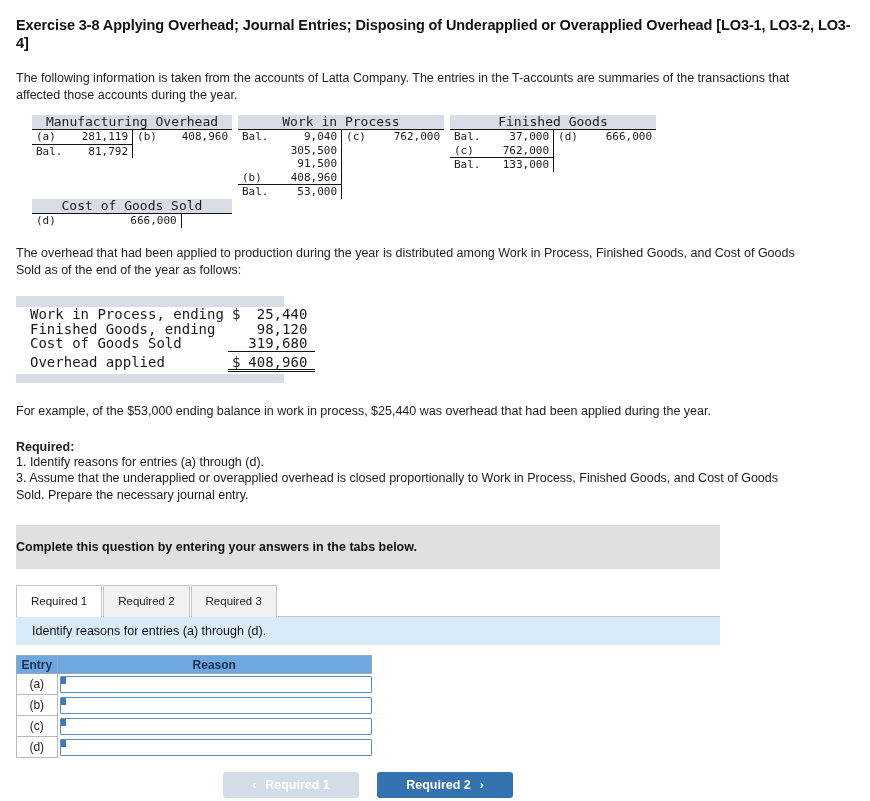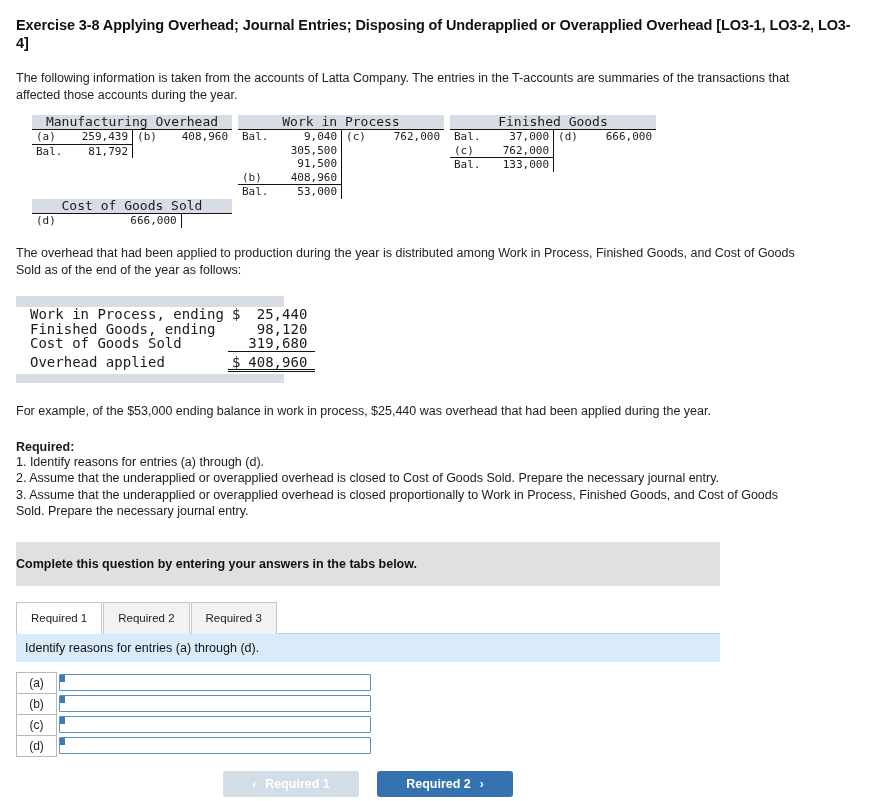--- a/index.html
+++ b/index.html
@@ -126,21 +126,21 @@
   .tab.active { background: #ffffff; border-color: #c6c6c6; }
   .tabs-spacer { flex: 1; border-bottom: 1px solid #c6c6c6; height: 1px; }
 
   
   .blue-band {
     background: #d9eaf8;
     width: 704px;
     height: 28px;
     display: flex;
     align-items: center;
-    padding-left: 9px;
+    padding-left: 16px;
     font-size: 12.5px;
     color: #111;
   }
 
   
   .ans-wrap { margin-top: 10px; width: 356px; }
   .ans-table { border-collapse: collapse; width: 356px; }
   .ans-table th {
     background: #6fa8e0;
     border: 1px solid #9ab;
@@ -218,21 +218,21 @@
   <div class="para p-intro">The following information is taken from the accounts of Latta Company. The entries in the T-accounts are summaries of the transactions that affected those accounts during the year.</div>
 
   <div class="tacct-row">
 
     <div class="tacct" style="left:16px; top:0; width:200px;">
       <div class="tname">Manufacturing Overhead</div>
       <table>
         <tbody>
             <tr>
           <td class="lbl">(a)</td>
-          <td class="amt">259,439</td>
+          <td class="amt">281,119</td>
           <td class="lbl mid">(b)</td>
           <td class="amt">408,960</td>
         </tr>
         <tr class="ruled-top">
           <td class="lbl ul-left">Bal.</td>
           <td class="amt ul-left">81,792</td>
           <td class="lbl mid"></td>
           <td class="amt"></td>
         </tr>
       </tbody>
@@ -348,37 +348,40 @@
       </tr>
     </tbody>
       </table>
     <div class="botbar"></div>
   </div>
 
   <div class="para p-example">For example, of the $53,000 ending balance in work in process, $25,440 was overhead that had been applied during the year.</div>
 
   <div class="req-head">Required:</div>
   <div class="req-line">1. Identify reasons for entries (a) through (d).</div>
-  <div class="req-line">2. Assume that the underapplied or overapplied overhead is closed to Cost of Goods Sold. Prepare the necessary journal entry.</div>
   <div class="req-line">3. Assume that the underapplied or overapplied overhead is closed proportionally to Work in Process, Finished Goods, and Cost of Goods Sold. Prepare the necessary journal entry.</div>
 
   <div class="gray-band">Complete this question by entering your answers in the tabs below.</div>
 
   <div class="tabs">
     <div class="tab active">Required 1</div>
     <div class="tab">Required 2</div>
     <div class="tab">Required 3</div>
     <div class="tabs-spacer"></div>
   </div>
 
   <div class="blue-band">Identify reasons for entries (a) through (d).</div>
 
   <div class="ans-wrap">
     <table class="ans-table">
       <tbody>
+          <tr>
+        <th class="th-entry">Entry</th>
+        <th>Reason</th>
+      </tr>
       <tr>
         <td class="c-entry">(a)</td>
         <td class="c-reason">
           <div class="reason-input"></div>
         </td>
       </tr>
       <tr>
         <td class="c-entry">(b)</td>
         <td class="c-reason">
           <div class="reason-input"></div>

